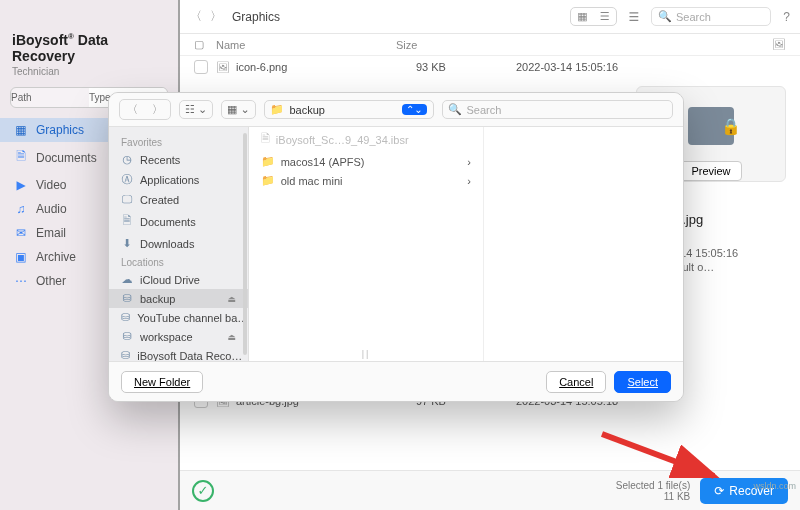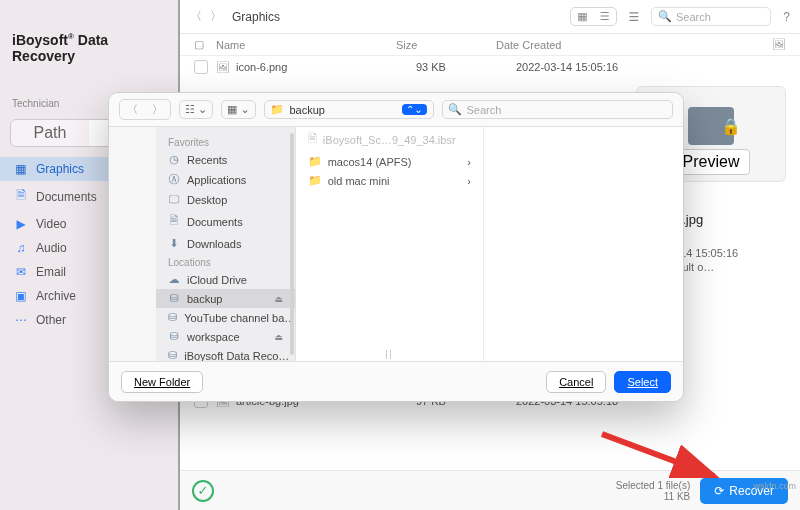--- a/index.html
+++ b/index.html
@@ -6,23 +6,23 @@
   body { width: 800px; height: 510px; background: #f0f0f0; overflow: hidden; position: relative; font-size: 12px; color: #333; }
   .traffic { position: absolute; top: 11px; left: 10px; display: flex; gap: 7px; }
   .dot { width: 11px; height: 11px; border-radius: 50%; }
   .red { background: #ff5f57; } .yellow { background: #febc2e; } .green { background: #28c840; }
   .home-icon { position:absolute; top:10px; left:155px; color:#888; }
 
   
   .app-sidebar { position: absolute; top:0; left:0; width:180px; height:100%; background:#efe9ed; border-right:2px solid #a3a3a3; padding-top:32px; }
   .app-title { font-size:14px; font-weight:600; padding:0 12px; color:#222; }
   .app-title sup { font-size:8px; }
-  .app-sub { font-size:10px; color:#888; padding:2px 12px 10px;margin-top:32px; }
+  .app-sub { font-size:10px; color:#888; padding:2px 12px 10px; }
   .seg { display:flex; margin:0 10px 10px; border:1px solid #ccc; border-radius:6px; overflow:hidden; background:#f6f2f5; }
-  .seg div { flex:1; text-align:center; padding:4px 0; font-size:16px; color:#666; }
+  .seg div { flex:1; text-align:left; padding:4px 0; font-size:10px; color:#666; }
   .seg .sel { background:#fff; }
   .cat { display:flex; align-items:center; gap:8px; padding:5px 14px; color:#555; font-size:12px; }
   .cat.active { background:#cbd9ee; color:#0a5; color:#2067c8; }
   .cat .ci { width:14px; text-align:center; color:#3b82f6; }
   .cat.active .ci { color:#2067c8; }
 
   
   .main { position:absolute; left:180px; right:0; top:0; bottom:40px; background:#fff; }
   .toolbar { height:34px; border-bottom:1px solid #e6e6e6; display:flex; align-items:center; padding:0 10px; gap:10px; color:#888; }
   .navarr { display:flex; gap:8px; }
@@ -42,38 +42,38 @@
   .check { width:22px; height:22px; border:2px solid #39b36a; border-radius:50%; color:#39b36a; display:flex; align-items:center; justify-content:center; font-size:13px; }
   .stat-t { font-size:11px; font-weight:600; color:#444; }
   .stat-s { font-size:10px; color:#888; }
   .selinfo { margin-left:auto; text-align:right; font-size:10px; color:#777; }
   .recover { background:#1a87f3; color:#fff; border:none; padding:6px 14px; border-radius:5px; font-size:12px; display:flex; align-items:center; gap:5px; }
 
   
   .preview-card { position:absolute; right:14px; top:86px; width:150px; height:96px; background:#f5f5f5; border:1px solid #e4e4e4; border-radius:6px; display:flex; align-items:flex-end; justify-content:center; }
   .preview-card .ic { width:46px; height:38px; background:#7b8a99; border-radius:4px; position:absolute; top:20px; }
   .preview-card .lock { position:absolute; top:30px; right:44px; color:#d5a73a; font-size:16px; }
-  .preview-btn { background:#fff; border:1px solid #ccc; border-radius:4px; font-size:16px; padding:3px 10px; margin-bottom:6px; }
+  .preview-btn { background:#fff; border:1px solid #ccc; border-radius:4px; font-size:11px; padding:3px 10px; margin-bottom:0; }
   .meta { position:absolute; right:14px; top:210px; width:150px; font-size:11px; color:#666; }
   .meta .fn { color:#222; font-size:13px; margin-bottom:6px; }
   .meta div { margin-top:2px; }
 
   
   .overlay { position:absolute; inset:0; background:rgba(0,0,0,0.0); }
   .modal { position:absolute; left:108px; top:92px; width:576px; height:310px; background:#f6f6f6; border-radius:10px; border:1px solid #cfcfcf; box-shadow:0 18px 40px rgba(0,0,0,0.25); display:flex; flex-direction:column; overflow:hidden; }
   .mtool { height:34px; border-bottom:1px solid #e1e1e1; display:flex; align-items:center; padding:0 10px; gap:8px; background:#fafafa; }
   .mnav { display:flex; border:1px solid #d8d8d8; border-radius:5px; overflow:hidden; }
   .mnav span { padding:2px 7px; font-size:11px; color:#888; }
   .viewbtn { border:1px solid #d8d8d8; border-radius:5px; padding:2px 5px; font-size:11px; color:#666; display:flex; gap:3px; align-items:center;}
   .loc { display:flex; align-items:center; gap:5px; border:1px solid #d8d8d8; border-radius:5px; padding:2px 6px; font-size:11px; flex:1; max-width:170px; }
   .loc .fld { color:#d99a2b; }
   .loc .dd { margin-left:auto; background:#0a66ff; color:#fff; border-radius:4px; padding:0 4px; font-size:10px; }
   .msrch { display:flex; align-items:center; gap:4px; border:1px solid #d8d8d8; border-radius:5px; padding:2px 6px; font-size:11px; color:#aaa; flex:1; }
 
-  .mbody { flex:1; display:flex; overflow:hidden;padding-left:47px; }
+  .mbody { flex:1; display:flex; overflow:hidden; }
   .mside { width:140px; background:#eeeef0; border-right:1px solid #e0e0e0; padding:6px 0; overflow:hidden; position:relative; }
   .sect { font-size:10px; color:#9a9a9a; padding:4px 12px 2px; }
   .sit { display:flex; align-items:center; gap:7px; padding:3px 12px; font-size:11px; color:#444; white-space:nowrap; overflow:hidden; text-overflow:ellipsis; }
   .sit .si { color:#6f8aa5; width:12px; text-align:center; font-size:11px; }
   .sit.sel { background:#d8d8da; }
   .sit .ej { margin-left:auto; color:#8a8a8a; font-size:9px; }
   .scrollhint { position:absolute; right:1px; top:6px; bottom:6px; width:4px; background:#d2d2d2; border-radius:2px; }
 
   .mlist { flex:1; background:#fff; position:relative; }
   .ml-row { display:flex; align-items:center; justify-content:space-between; padding:3px 12px; font-size:11px; color:#555; }
@@ -155,21 +155,20 @@
           <span>🔍</span>
           <span>Search</span>
         </div>
       <span>?</span>
     </div>
   </div>
   <div class="cols-head">
     <span style="width:22px">▢</span>
     <span class="col-n">Name</span>
     <span class="col-s">Size</span>
-    <span class="col-d">Date Created</span>
     <span style="margin-left:auto">🖼</span>
   </div>
   <div class="rows">
     <div class="row">
       <span class="chk"></span>
       <span class="ficon">🖼</span>
       <span class="col-n">icon-6.png</span>
       <span class="col-s">93 KB</span>
       <span class="col-d">2022-03-14 15:05:16</span>
     </div>
@@ -246,21 +245,21 @@
         <div class="sit">
             <span class="si">◷</span>
             <span>Recents</span>
           </div>
         <div class="sit">
             <span class="si">Ⓐ</span>
             <span>Applications</span>
           </div>
         <div class="sit">
             <span class="si">🖵</span>
-            <span>Desktop</span>
+            <span>Created</span>
           </div>
         <div class="sit">
             <span class="si">🗎</span>
             <span>Documents</span>
           </div>
         <div class="sit">
             <span class="si">⬇</span>
             <span>Downloads</span>
           </div>
         <div class="sect">Locations</div>

